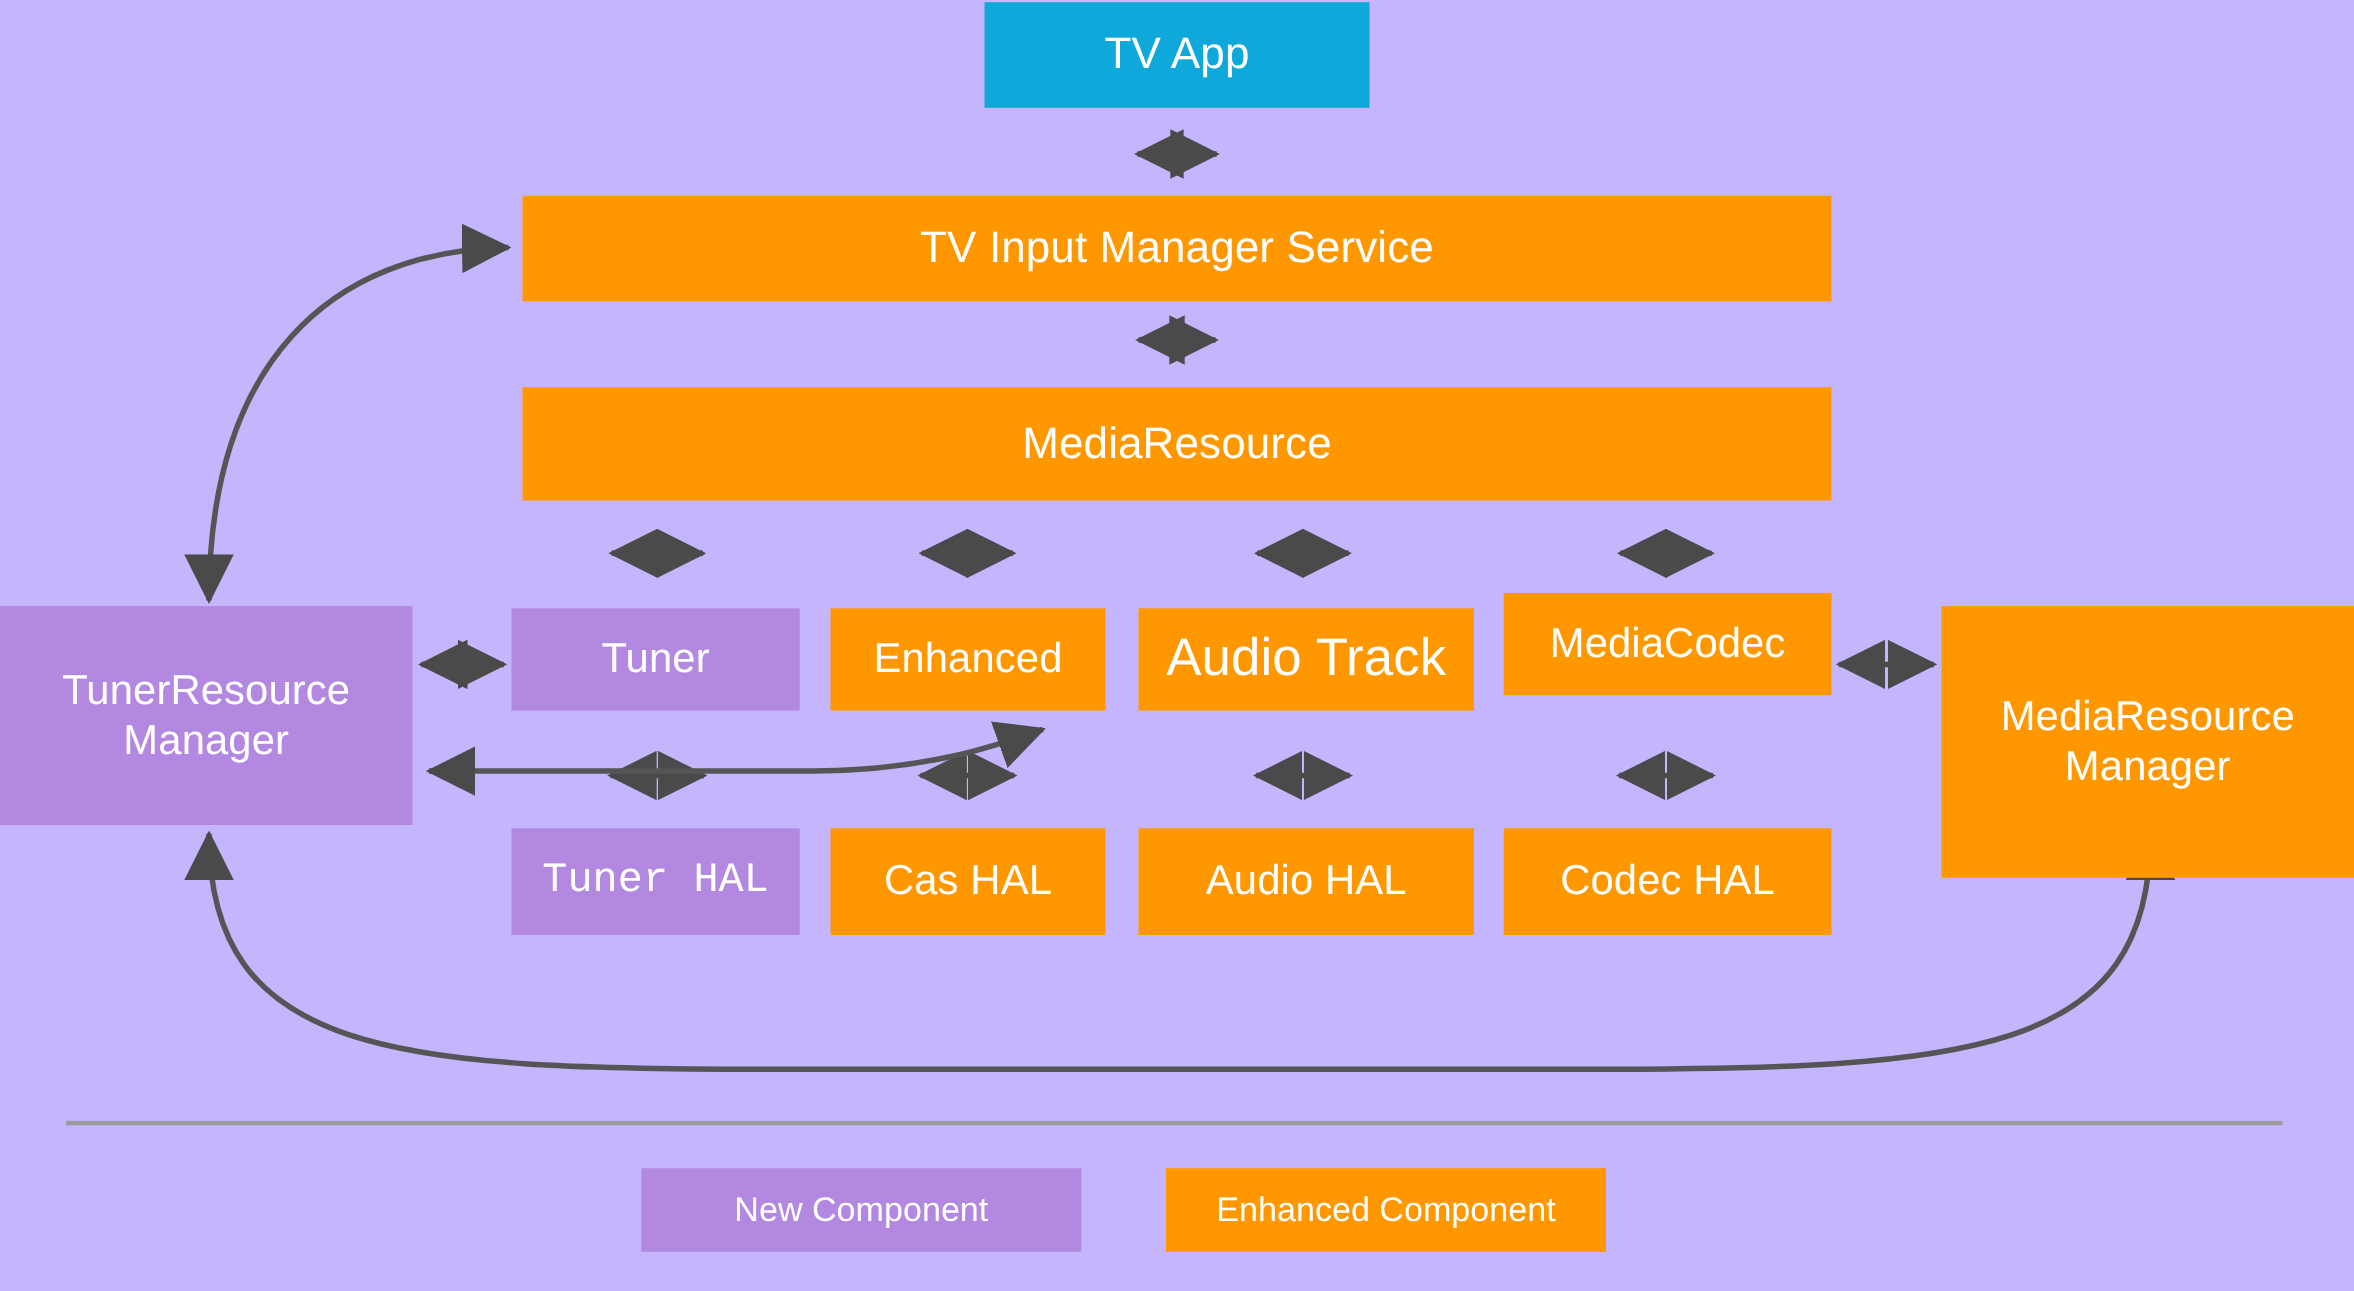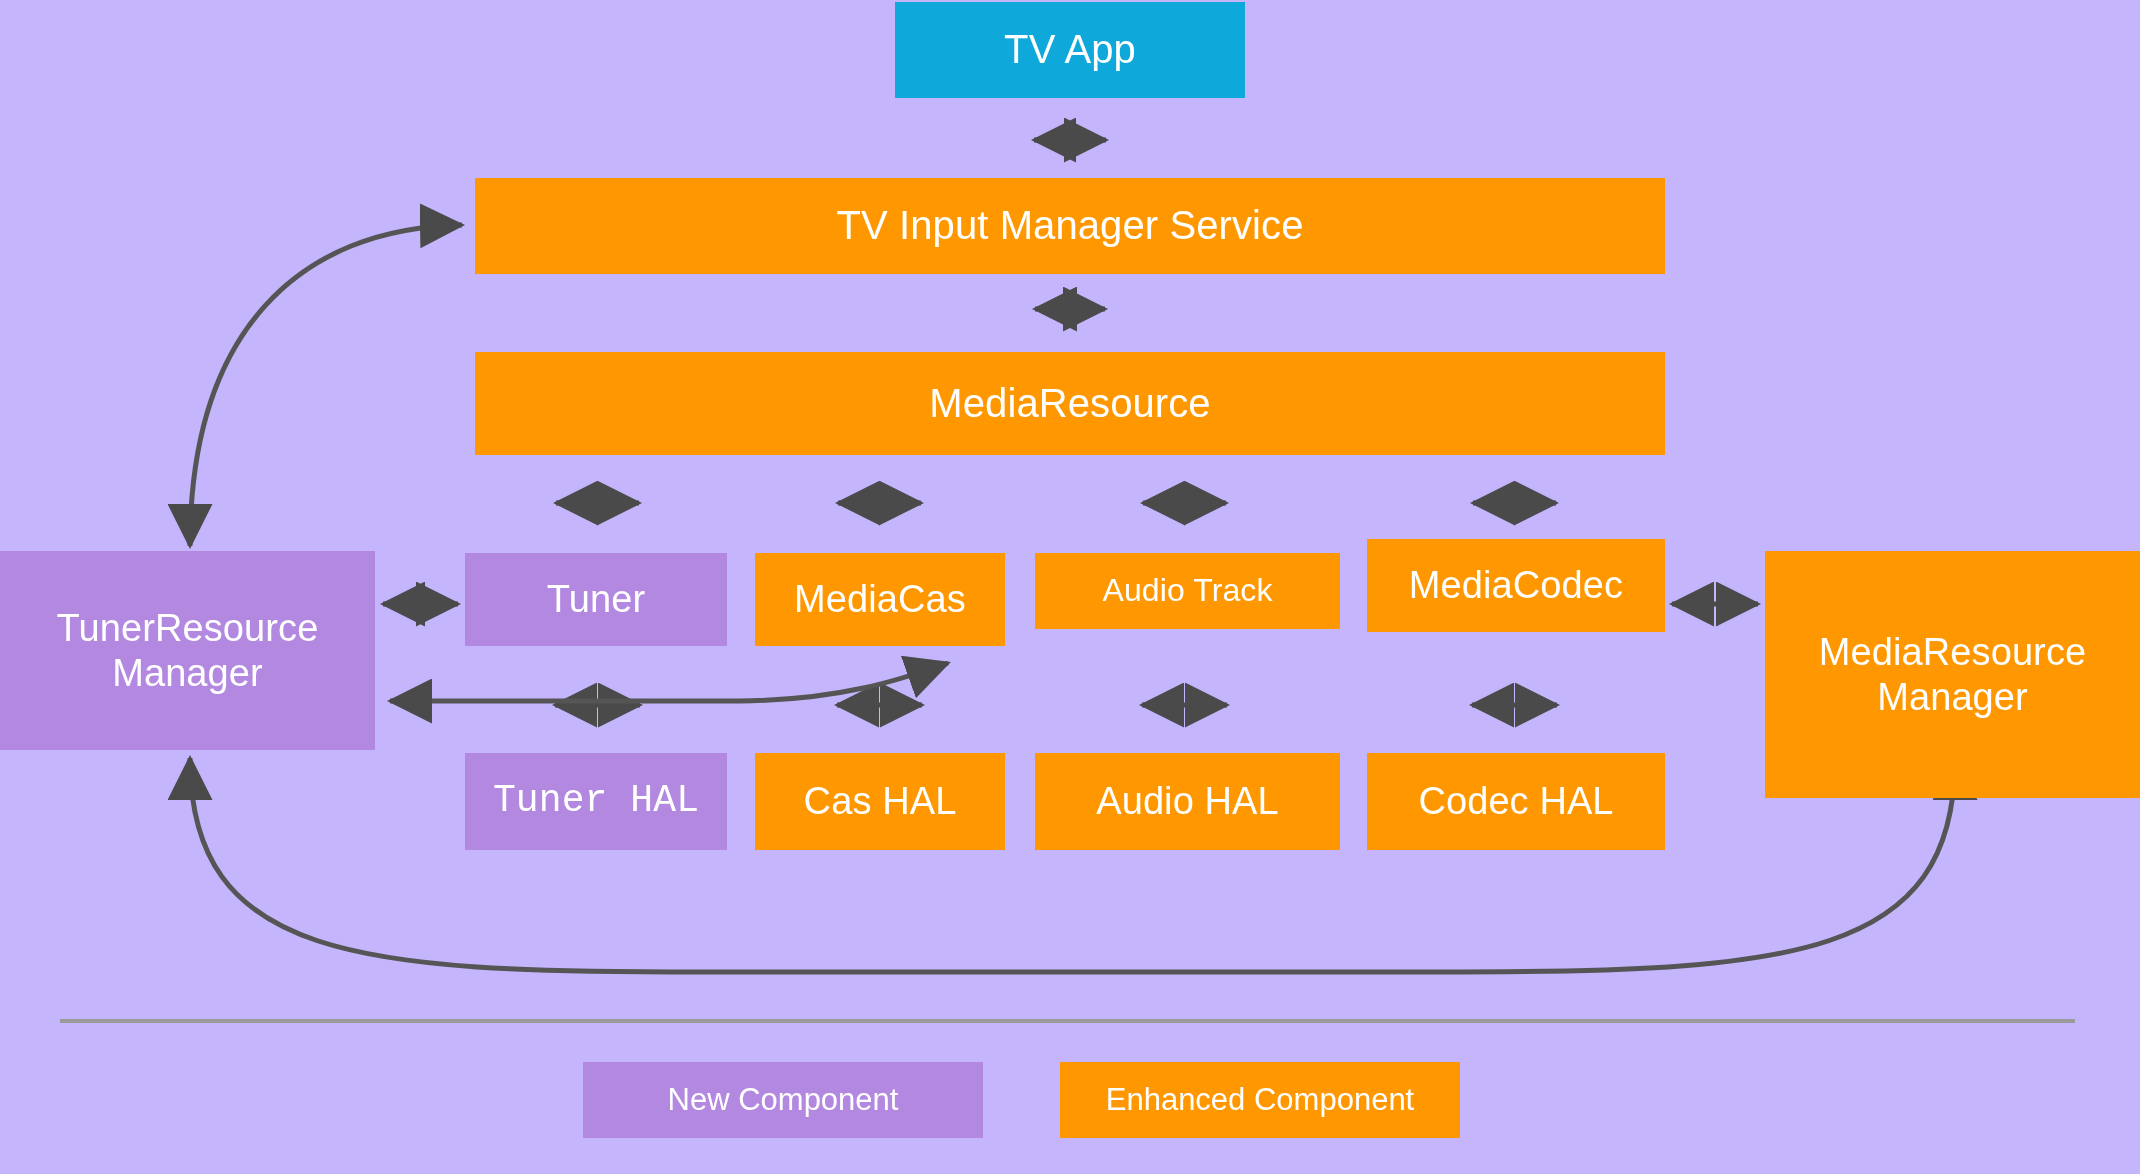--- a/index.html
+++ b/index.html
@@ -121,23 +121,23 @@
 
   <div class="node orange" style="left:475px; top:178px; width:1190px; height:96px; font-size:40px;">TV Input Manager Service</div>
 
   <div class="node orange" style="left:475px; top:352px; width:1190px; height:103px; font-size:40px;">MediaResource</div>
 
   <div class="node purple" style="left:0px; top:551px; width:375px; height:199px; font-size:38px;">TunerResource
 Manager</div>
 
   <div class="node purple" style="left:465px; top:553px; width:262px; height:93px; font-size:38px;">Tuner</div>
 
-  <div class="node orange" style="left:755px; top:553px; width:250px; height:93px; font-size:38px;">MediaCas</div>
+  <div class="node orange" style="left:755px; top:553px; width:250px; height:93px; font-size:38px;">Enhanced</div>
 
-  <div class="node orange" style="left:1035px; top:553px; width:305px; height:76px; font-size:32px;">Audio Track</div>
+  <div class="node orange" style="left:1035px; top:553px; width:305px; height:93px; font-size:48px;">Audio Track</div>
 
   <div class="node orange" style="left:1367px; top:539px; width:298px; height:93px; font-size:38px;">MediaCodec</div>
 
   <div class="node orange" style="left:1765px; top:551px; width:375px; height:247px; font-size:38px;">MediaResource
 Manager</div>
 
   <div class="node purple" style="left:465px; top:753px; width:262px; height:97px; font-size:38px;font-family:Liberation Mono, monospace;">Tuner HAL</div>
 
   <div class="node orange" style="left:755px; top:753px; width:250px; height:97px; font-size:38px;">Cas HAL</div>
 

